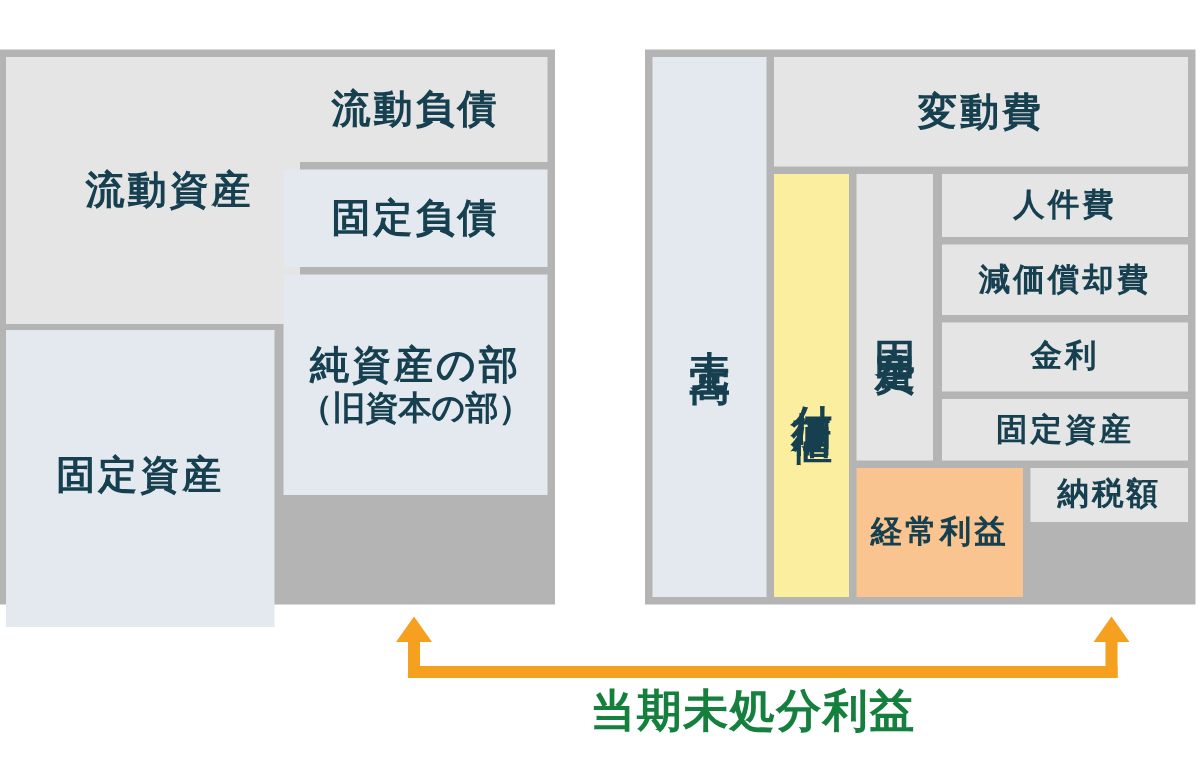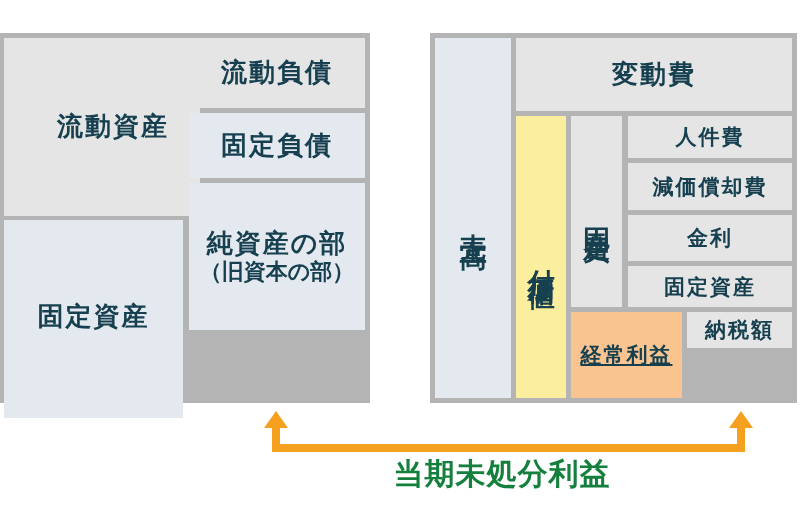--- a/index.html
+++ b/index.html
@@ -10,21 +10,21 @@
   }
   .panel{position:absolute;background:#b4b4b4;}
   .box{
     position:absolute;display:flex;align-items:center;justify-content:center;
     text-align:center;letter-spacing:2px;line-height:1.2;
   }
   .white{background:#e5e5e5;}
   .blue{background:#e4e9f0;}
   .yellow{background:#fcee9f;}
   .orange{background:#f9c globalization;}
-  .orange{background:#f9c48f;text-decoration:underline;}
+  .orange{background:#f9c48f;}
   .fs-lg{font-size:26px;}
   .fs-md{font-size:21px;}
   .vert{
     writing-mode:vertical-rl;text-orientation:upright;
     font-size:27px;letter-spacing:4px;
   }
   .two-line .l1{display:block;font-size:26px;}
   .two-line .l2{display:block;font-size:22px;letter-spacing:0;}
   .abar{position:absolute;background:#f5a01f;}
   .ahead{

